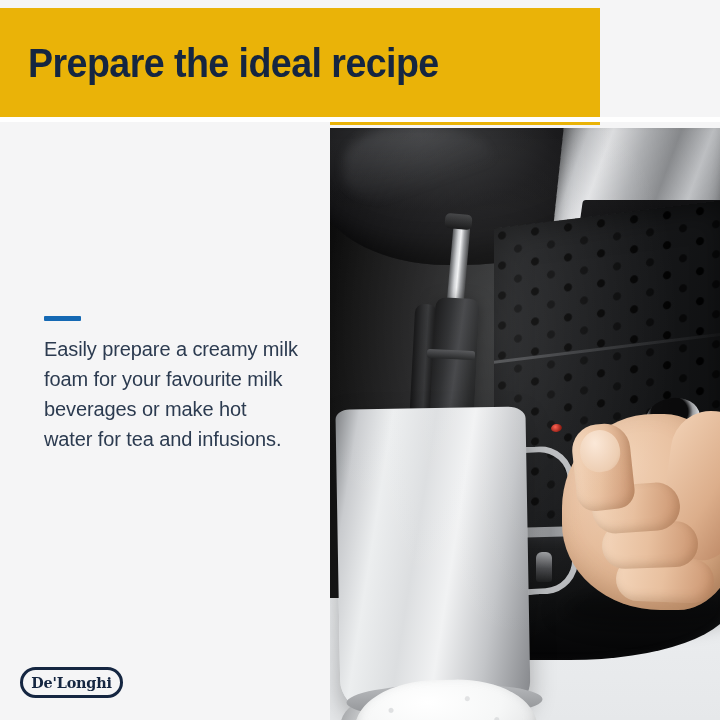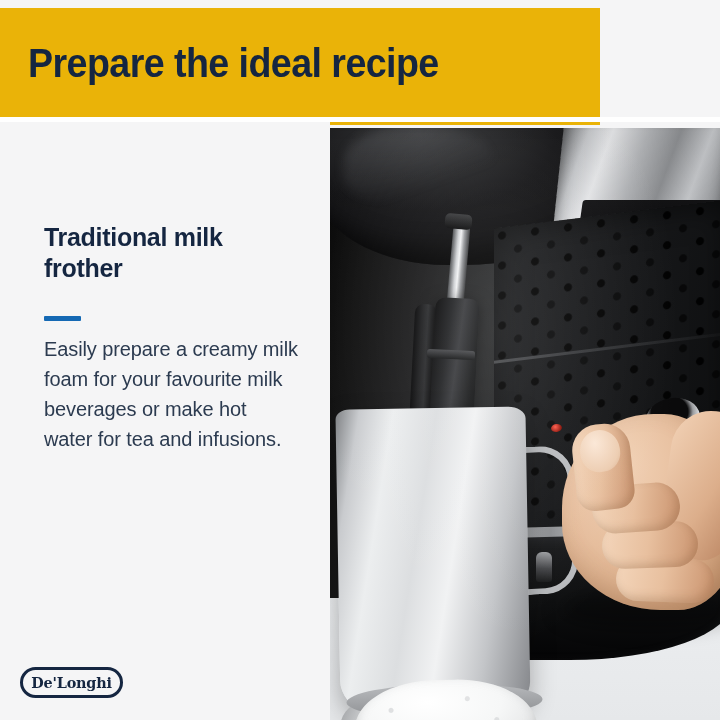--- a/index.html
+++ b/index.html
@@ -456,21 +456,20 @@
 <body>
 
 <div class="page">
 
   <div class="header">
     <div class="header-title">Prepare the ideal recipe</div>
   </div>
   <div class="header-divider"></div>
 
   <div class="left-col">
-    <div class="feature-title">Traditional milk frother</div>
     <div class="accent-rule"></div>
     <div class="feature-body">Easily prepare a creamy milk foam for your favourite milk beverages or make hot water for tea and infusions.</div>
   </div>
 
   <div class="brand-logo">
     <div class="brand-logo-text">De'Longhi</div>
   </div>
 
   <div class="photo">
     <div class="photo-bg"></div>

